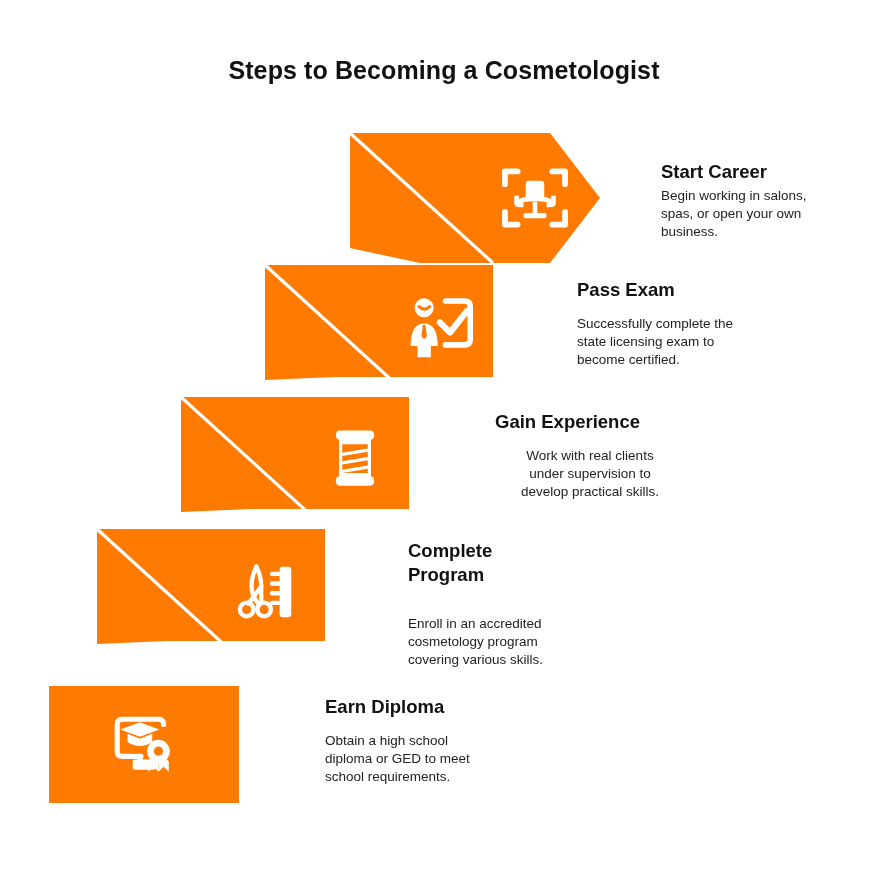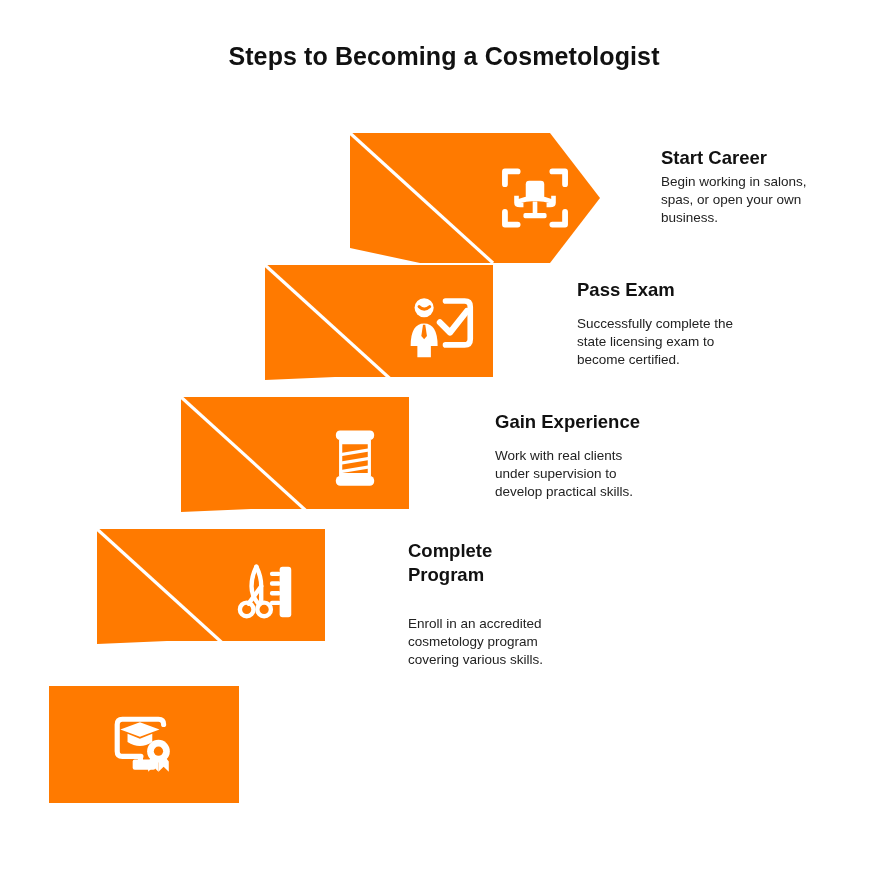--- a/index.html
+++ b/index.html
@@ -11,21 +11,21 @@
     height: 876px;
     background: #ffffff;
     font-family: "Liberation Sans", sans-serif;
     position: relative;
     overflow: hidden;
   }
 
   #page-title {
     position: absolute;
     left: 0;
-    top: 42px;
+    top: 56px;
     width: 888px;
     text-align: center;
     font-size: 25px;
     font-weight: bold;
     color: #111111;
     letter-spacing: 0.1px;
   }
 
   .step {
     position: absolute;
@@ -80,21 +80,21 @@
       <path d="M 58 44 L 58 55 L 47 55"></path>
       <path d="M 17 55 L 6 55 L 6 44"></path>
     </g>
     <rect x="24" y="17" width="16" height="16" rx="3" fill="#FFFFFF"></rect>
     <path d="M 17 33 Q 32 27 47 33 L 47 37 Q 32 32 17 37 Z" fill="#FFFFFF"></path>
     <path d="M 14 30 L 14 36 Q 14 40 19 40 L 22 40 L 22 36 L 18 36 L 18 30 Z" fill="#FFFFFF"></path>
     <path d="M 50 30 L 50 36 Q 50 40 45 40 L 42 40 L 42 36 L 46 36 L 46 30 Z" fill="#FFFFFF"></path>
     <rect x="30" y="35" width="4" height="12" fill="#FFFFFF"></rect>
     <rect x="22" y="45" width="20" height="4.5" rx="1.5" fill="#FFFFFF"></rect>
   </svg>
-  <div class="step-text" style="left:311px; top:13px; width:180px;">
+  <div class="step-text" style="left:311px; top:27px; width:180px;">
     <div class="step-heading">Start Career</div>
     <div class="step-desc" style="margin-top:3px;">Begin working in salons,
 spas, or open your own
 business.</div>
   </div>
 </div>
 
 <div class="step" style="left:265px; top:265px; width:264px; height:130px;">
   <svg class="step-shape" width="228" height="130" viewBox="0 0 228 130">
     <path d="M 0 0 L 228 0 L 228 112 L 70 112 L 0 115 Z" fill="#FF7A00"></path>
@@ -128,21 +128,21 @@
     <path d="M 17 15 L 47 15 L 47 49 L 17 49 Z" fill="#FFFFFF"></path>
     <g fill="#FF7A00">
       <path d="M 20 19 L 44 19 L 44 23 L 20 27 Z"></path>
       <path d="M 20 30 L 44 26 L 44 31 L 20 35 Z"></path>
       <path d="M 20 38 L 44 34 L 44 39 L 20 43 Z"></path>
       <path d="M 20 46 L 44 42 L 44 46 Z"></path>
     </g>
   </svg>
   <div class="step-text" style="left:314px; top:13px; width:190px;">
     <div class="step-heading">Gain Experience</div>
-    <div class="step-desc" style="margin-top:13px;">Work with real clients
+    <div class="step-desc" style="margin-top:13px;text-align:center;">Work with real clients
 under supervision to
 develop practical skills.</div>
   </div>
 </div>
 
 <div class="step" style="left:97px; top:529px; width:228px; height:130px;padding-left:12px;">
   <svg class="step-shape" width="228" height="130" viewBox="0 0 228 130">
     <path d="M 0 0 L 228 0 L 228 112 L 70 112 L 0 115 Z" fill="#FF7A00"></path>
     <path d="M 0 0 L 143 130" stroke="#FFFFFF" stroke-width="3.2" fill="none"></path>
   </svg>
@@ -177,13 +177,19 @@
     <path d="M 52 12 Q 52 7 47 7 L 12 7 Q 7 7 7 12 L 7 38 Q 7 43 12 43 L 30 43" stroke="#FFFFFF" stroke-width="5" fill="none" stroke-linecap="round" stroke-linejoin="round"></path>
     <path d="M 10 17 L 29 10 L 48 17 L 29 24 Z" fill="#FFFFFF"></path>
     <path d="M 17 21 L 17 29 Q 29 37 41 29 L 41 21 L 29 26 Z" fill="#FFFFFF"></path>
     <rect x="22" y="46" width="22" height="10" rx="2" fill="#FFFFFF"></rect>
     <rect x="27" y="43" width="5" height="5" fill="#FFFFFF"></rect>
     <path d="M 40 44 L 47 40 L 47 58 L 42 53 L 37 58 L 37 48 Z" fill="#FFFFFF"></path>
     <path d="M 54 44 L 47 40 L 47 58 L 52 53 L 57 58 L 57 48 Z" fill="#FFFFFF"></path>
     <circle cx="47" cy="38" r="11" fill="#FFFFFF"></circle>
     <circle cx="47" cy="38" r="4.5" fill="#FF7A00"></circle>
   </svg>
+  <div class="step-text" style="left:276px; top:9px; width:190px;">
+    <div class="step-heading">Earn Diploma</div>
+    <div class="step-desc" style="margin-top:13px;">Obtain a high school
+diploma or GED to meet
+school requirements.</div>
+  </div>
 </div>
 
 </body></html>

